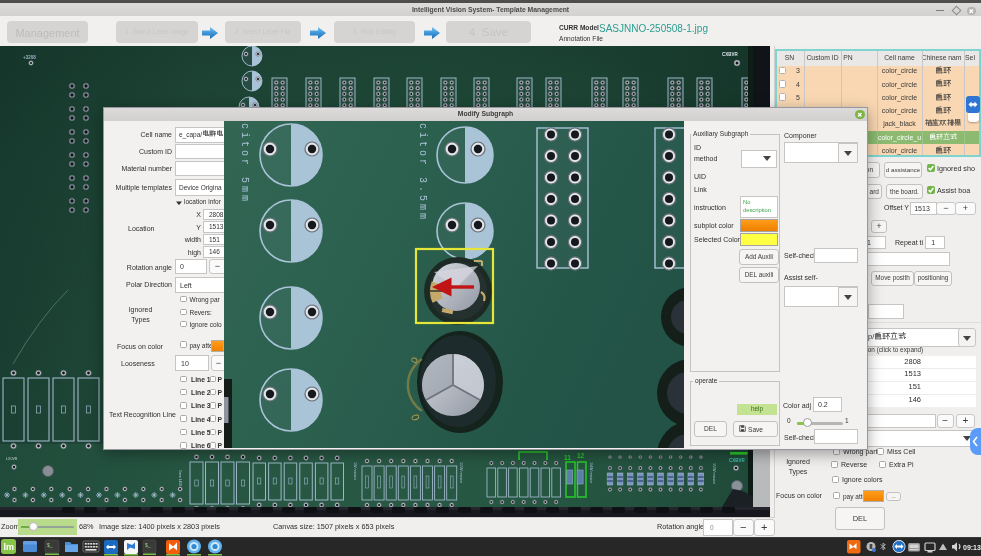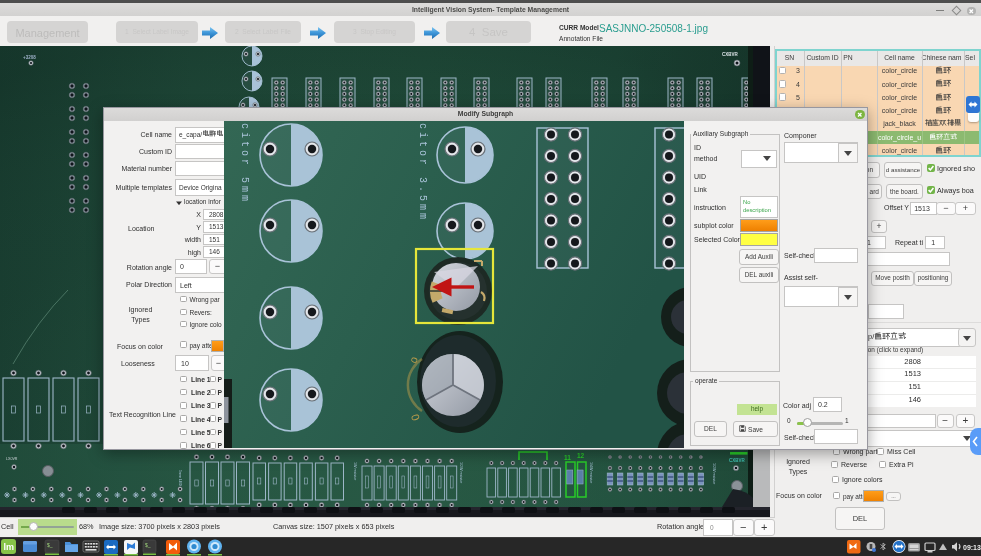--- a/index.html
+++ b/index.html
@@ -1300,21 +1300,21 @@
       </svg>
     </div>
 <div style="position:absolute;left:937px;top:164.5px;font-size:7.2px;color:#2f2f2f;white-space:nowrap;">Ignored sho</div>
 <div style="position:absolute;left:838px;top:184px;width:44px;height:15px;background:#f6f5f4;border:1px solid #c2c1c0;border-radius:3px;box-sizing:border-box;font-size:6.5px;color:#3a3a3a;line-height:13px;text-align:center;white-space:nowrap;overflow:hidden;text-align:right;padding-right:2px;">ard</div>
 <div style="position:absolute;left:886px;top:184px;width:37px;height:15px;background:#f6f5f4;border:1px solid #c2c1c0;border-radius:3px;box-sizing:border-box;font-size:6.4px;color:#3a3a3a;line-height:13px;text-align:center;white-space:nowrap;overflow:hidden;">the board.</div>
 <div style="position:absolute;left:927px;top:186px;width:8px;height:8px;background:#72b448;border-radius:2px;">
       <svg width="8" height="8" viewBox="0 0 10 10" style="position:absolute;left:0;top:0">
         <path d="M2 5.2 L4.2 7.4 L8 2.6" stroke="#fff" stroke-width="2" fill="none"></path>
       </svg>
     </div>
-<div style="position:absolute;left:937px;top:187px;font-size:7.2px;color:#2f2f2f;white-space:nowrap;">Always boa</div>
+<div style="position:absolute;left:937px;top:187px;font-size:7.2px;color:#2f2f2f;white-space:nowrap;">Assist boa</div>
 <div style="position:absolute;left:884px;top:203.5px;font-size:7px;color:#2f2f2f;white-space:nowrap;">Offset Y</div>
 <div style="position:absolute;left:910px;top:201.5px;width:27px;height:13.5px;background:#fff;border:1px solid #c6c5c4;box-sizing:border-box;font-size:7px;color:#333;line-height:12.5px;text-align:center;padding-right:3px;white-space:nowrap;overflow:hidden;">1513</div>
 <div style="position:absolute;left:936px;top:201.5px;width:20px;height:13.5px;background:#fbfafa;border:1px solid #c8c7c6;border-radius:3px;box-sizing:border-box;font-size:9px;color:#3a3a3a;line-height:11.5px;text-align:center;white-space:nowrap;overflow:hidden;">−</div>
 <div style="position:absolute;left:955px;top:201.5px;width:21px;height:13.5px;background:#fbfafa;border:1px solid #c8c7c6;border-radius:3px;box-sizing:border-box;font-size:9px;color:#3a3a3a;line-height:11.5px;text-align:center;white-space:nowrap;overflow:hidden;">+</div>
 <div style="position:absolute;left:871px;top:220px;width:16px;height:12.5px;background:#f6f5f4;border:1px solid #c2c1c0;border-radius:3px;box-sizing:border-box;font-size:8.5px;color:#3a3a3a;line-height:10.5px;text-align:center;white-space:nowrap;overflow:hidden;">+</div>
 <div style="position:absolute;left:855px;top:236px;width:31px;height:12.5px;background:#fff;border:1px solid #c6c5c4;box-sizing:border-box;font-size:7px;color:#333;line-height:11.5px;text-align:center;padding-right:3px;white-space:nowrap;overflow:hidden;">1</div>
 <div style="position:absolute;left:895px;top:239px;font-size:7px;color:#2f2f2f;white-space:nowrap;">Repeat ti</div>
 <div style="position:absolute;left:925px;top:236px;width:19.5px;height:12.5px;background:#fff;border:1px solid #c6c5c4;box-sizing:border-box;font-size:7px;color:#333;line-height:11.5px;text-align:center;padding-right:3px;white-space:nowrap;overflow:hidden;">1</div>
 <div style="position:absolute;left:850px;top:252px;width:100px;height:14px;background:#fff;border:1px solid #c6c5c4;box-sizing:border-box;font-size:7px;color:#333;line-height:13px;text-align:left;padding-left:3px;white-space:nowrap;overflow:hidden;"></div>
 <div style="position:absolute;left:871px;top:271px;width:43px;height:14.5px;background:#f6f5f4;border:1px solid #c2c1c0;border-radius:3px;box-sizing:border-box;font-size:6.4px;color:#3a3a3a;line-height:12.5px;text-align:center;white-space:nowrap;overflow:hidden;">Move posith</div>
@@ -1374,27 +1374,27 @@
 <div style="position:absolute;left:889px;top:461px;font-size:7px;color:#2f2f2f;white-space:nowrap;">Extra Pi</div>
 <div style="position:absolute;left:832px;top:475.5px;width:7px;height:7px;background:#fff;border:1px solid #a9a8a7;border-radius:1.5px;box-sizing:border-box;"></div>
 <div style="position:absolute;left:842px;top:476px;font-size:7px;color:#2f2f2f;white-space:nowrap;">Ignore colors</div>
 <div style="position:absolute;left:776px;top:492px;font-size:7px;color:#2f2f2f;white-space:nowrap;">Focus on color</div>
 <div style="position:absolute;left:833px;top:492px;width:7px;height:7px;background:#fff;border:1px solid #a9a8a7;border-radius:1.5px;box-sizing:border-box;"></div>
 <div style="position:absolute;left:843px;top:492.5px;font-size:6.5px;color:#2f2f2f;white-space:nowrap;">pay atten</div>
 <div style="position:absolute;left:863px;top:490px;width:21px;height:11.5px;background:linear-gradient(#ff9d1a,#ef8202);border:1px solid #b0b0af;box-sizing:border-box;"></div>
 <div style="position:absolute;left:886px;top:491.5px;width:15px;height:9.5px;background:#f6f5f4;border:1px solid #c2c1c0;border-radius:3px;box-sizing:border-box;font-size:5.5px;color:#3a3a3a;line-height:7.5px;text-align:center;white-space:nowrap;overflow:hidden;">...</div>
 <div style="position:absolute;left:835px;top:507px;width:50px;height:23px;background:#f6f5f4;border:1px solid #c2c1c0;border-radius:3px;box-sizing:border-box;font-size:7.5px;color:#3a3a3a;line-height:21px;text-align:center;white-space:nowrap;overflow:hidden;">DEL</div>
 <div style="position:absolute;left:0px;top:517px;width:775px;height:20px;background:#f0efee;border-top:1px solid #cfcecd;box-sizing:border-box;"></div>
-<div style="position:absolute;left:1px;top:522.5px;font-size:7.3px;color:#2e2e2e;white-space:nowrap;">Cell</div>
+<div style="position:absolute;left:1px;top:522.5px;font-size:7.3px;color:#2e2e2e;white-space:nowrap;">Zoom</div>
 <div style="position:absolute;left:18px;top:519px;width:59px;height:15.5px;background:#b9dc8c;"></div>
 <div style="position:absolute;left:21px;top:525.5px;width:53px;height:2.5px;background:#93a396;border-radius:1px;"></div>
 <div style="position:absolute;left:21px;top:525.5px;width:13px;height:2.5px;background:#74a84c;"></div>
 <div style="position:absolute;left:29px;top:522px;width:9px;height:9px;background:#fdfdfd;border:1px solid #b5b4b3;border-radius:50%;box-sizing:border-box;"></div>
 <div style="position:absolute;left:79px;top:522.5px;font-size:7.3px;color:#2e2e2e;white-space:nowrap;">68%</div>
-<div style="position:absolute;left:99px;top:522.5px;font-size:7.3px;color:#2e2e2e;white-space:nowrap;">Image size: 3700 pixels x 2803 pixels</div>
+<div style="position:absolute;left:99px;top:522.5px;font-size:7.3px;color:#2e2e2e;white-space:nowrap;">Image size: 1400 pixels x 2803 pixels</div>
 <div style="position:absolute;left:273px;top:522.5px;font-size:7.3px;color:#2e2e2e;white-space:nowrap;">Canvas size: 1507 pixels x 653 pixels</div>
 <div style="position:absolute;left:657px;top:523px;font-size:7.3px;color:#2e2e2e;white-space:nowrap;">Rotation angle</div>
 <div style="position:absolute;left:703px;top:518.5px;width:30px;height:17px;background:#fff;border:1px solid #c6c5c4;box-sizing:border-box;font-size:6.5px;color:#8a8a89;line-height:16px;text-align:left;padding-left:6px;white-space:nowrap;overflow:hidden;">0</div>
 <div style="position:absolute;left:733px;top:518.5px;width:20.5px;height:17px;background:#fbfafa;border:1px solid #c8c7c6;border-radius:3px;box-sizing:border-box;font-size:11px;color:#3a3a3a;line-height:15px;text-align:center;white-space:nowrap;overflow:hidden;">−</div>
 <div style="position:absolute;left:754px;top:518.5px;width:20.5px;height:17px;background:#fbfafa;border:1px solid #c8c7c6;border-radius:3px;box-sizing:border-box;font-size:11px;color:#3a3a3a;line-height:15px;text-align:center;white-space:nowrap;overflow:hidden;">+</div>
 <div style="position:absolute;left:0px;top:537px;width:981px;height:19px;background:#272727;border-top:1px solid #3a3a3a;box-sizing:border-box;"></div>
 <svg width="981" height="19" viewBox="0 0 981 19" style="position:absolute;left:0;top:537px">
       <rect x="1" y="2" width="15" height="15" rx="3" fill="#87c447"></rect>
       <text x="3.5" y="13" font-size="9" fill="#fff" font-family="Liberation Sans" font-weight="bold">lm</text>
       <rect x="23" y="4" width="14" height="11" rx="1.5" fill="#4b8bd5"></rect>

